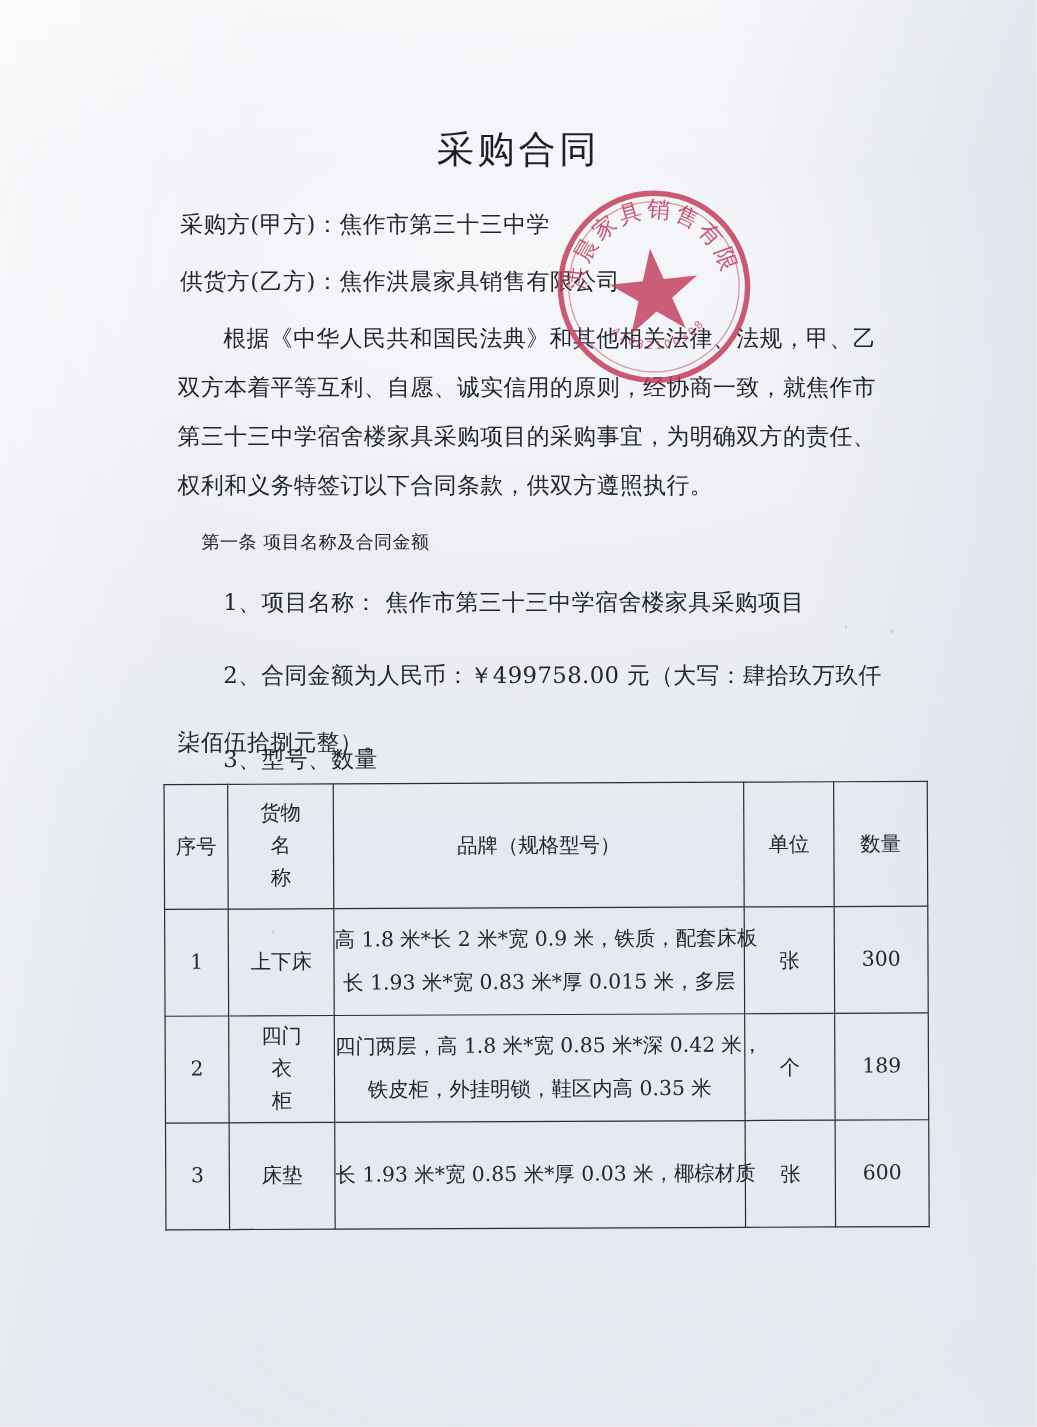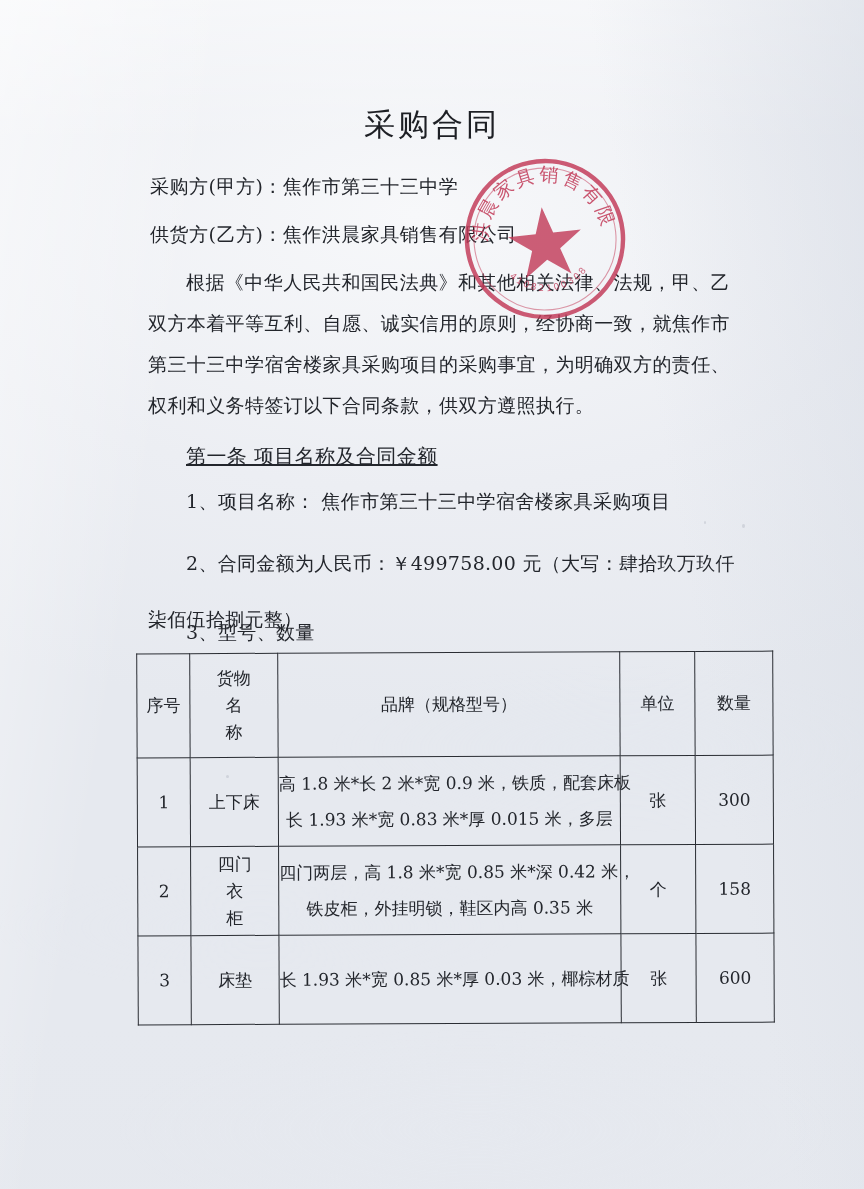--- a/index.html
+++ b/index.html
@@ -84,27 +84,26 @@
     font-size: 19px;
     line-height: 41px;
     color: #23262c;
     text-indent: 38px;
     text-align: justify;
     letter-spacing: 0.4px;
   }
 
   .clause-head {
     position: absolute;
-    left: 186px;
+    left: 168px;
     top: 443px;
-    font-size: 20px;
+    font-size: 15px;
     color: #23262c;
     letter-spacing: 0.4px;
     white-space: nowrap;
-    text-decoration: underline;
   }
 
   .item-1 {
     position: absolute;
     left: 186px;
     top: 489px;
     font-size: 19px;
     color: #23262c;
     letter-spacing: 0.4px;
     white-space: nowrap;
@@ -261,21 +260,21 @@
               <div class="name-cell">
                 <span>四门衣</span><br>
                 <span>柜</span>
               </div>
             </td>
             <td class="spec">
               <span class="spec-line">四门两层，高 1.8 米*宽 0.85 米*深 0.42 米，</span>
               <span class="spec-line">铁皮柜，外挂明锁，鞋区内高 0.35 米</span>
             </td>
             <td>个</td>
-            <td class="num">158</td>
+            <td class="num">189</td>
           </tr>
           <tr>
             <td class="num">3</td>
             <td class="name-cell">床垫</td>
             <td class="spec">
               <span class="spec-line">长 1.93 米*宽 0.85 米*厚 0.03 米，椰棕材质</span>
             </td>
             <td>张</td>
             <td class="num">600</td>
           </tr>

